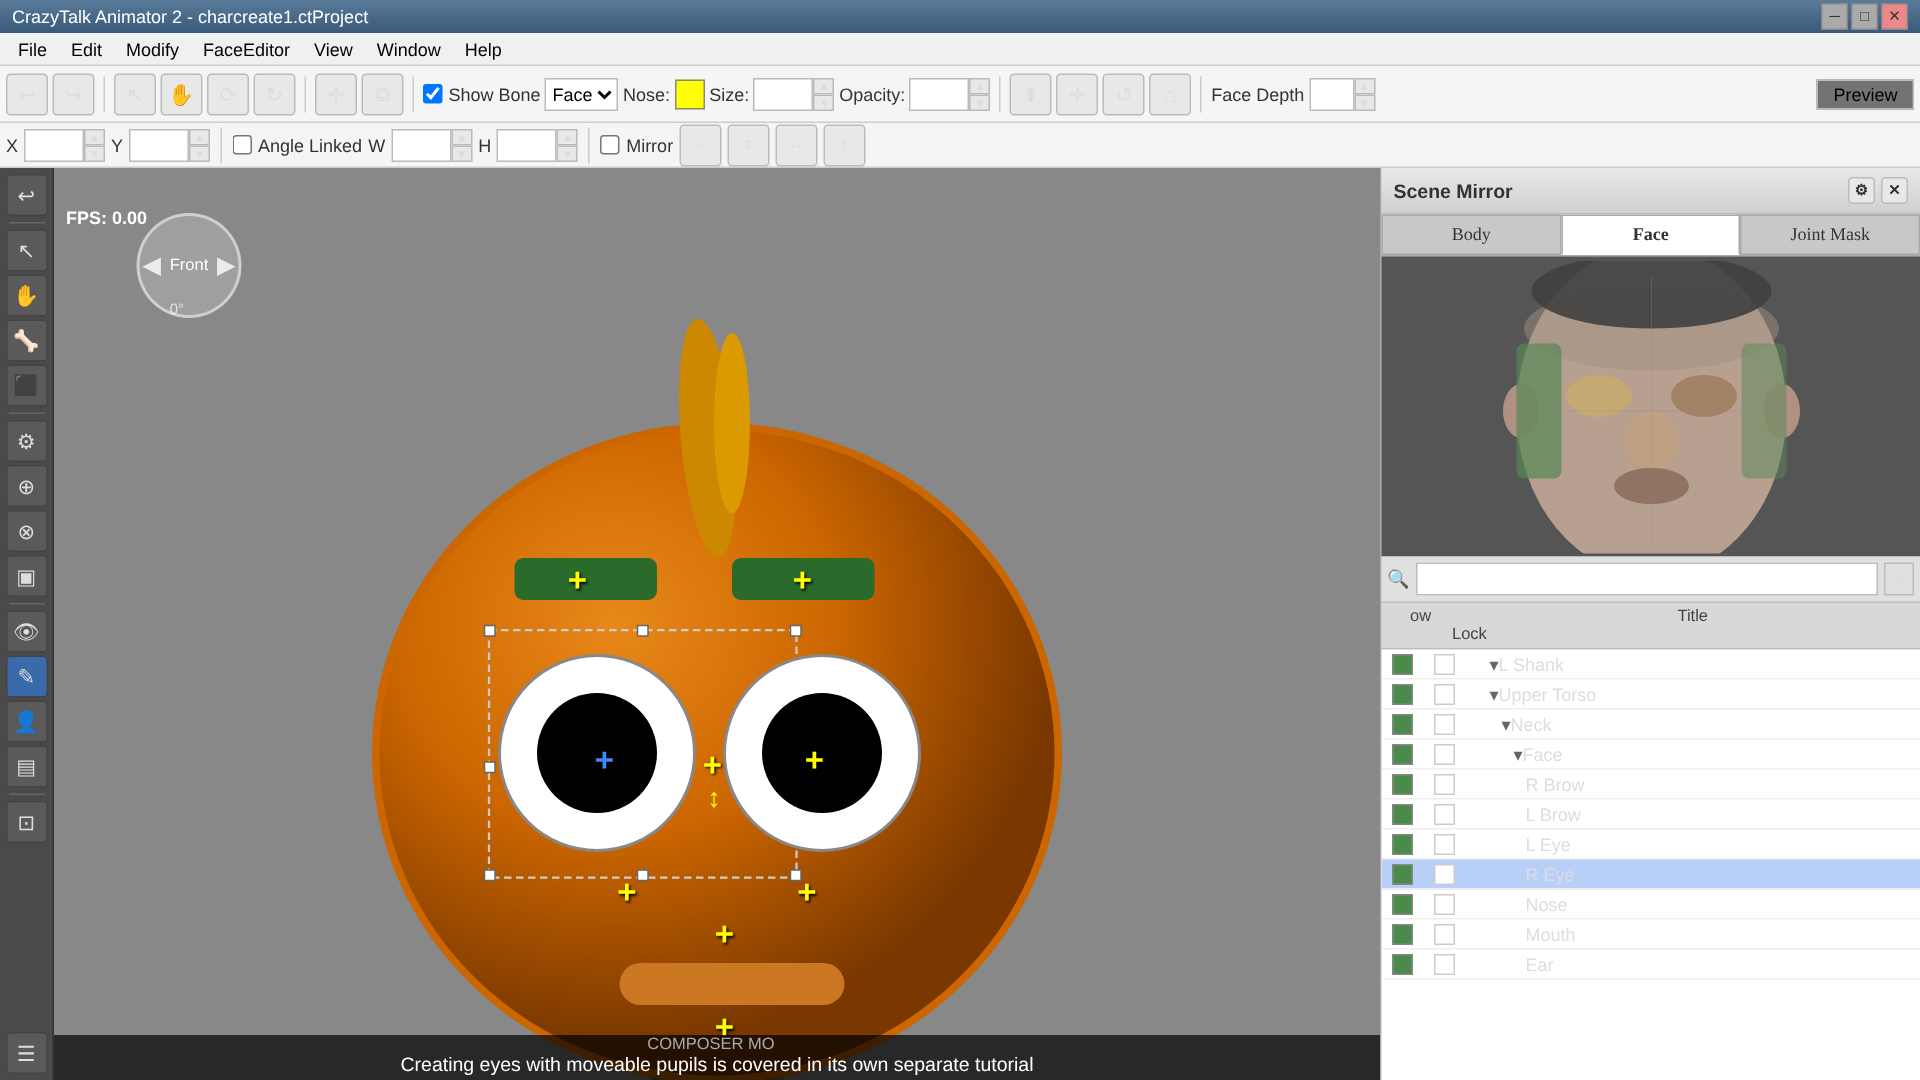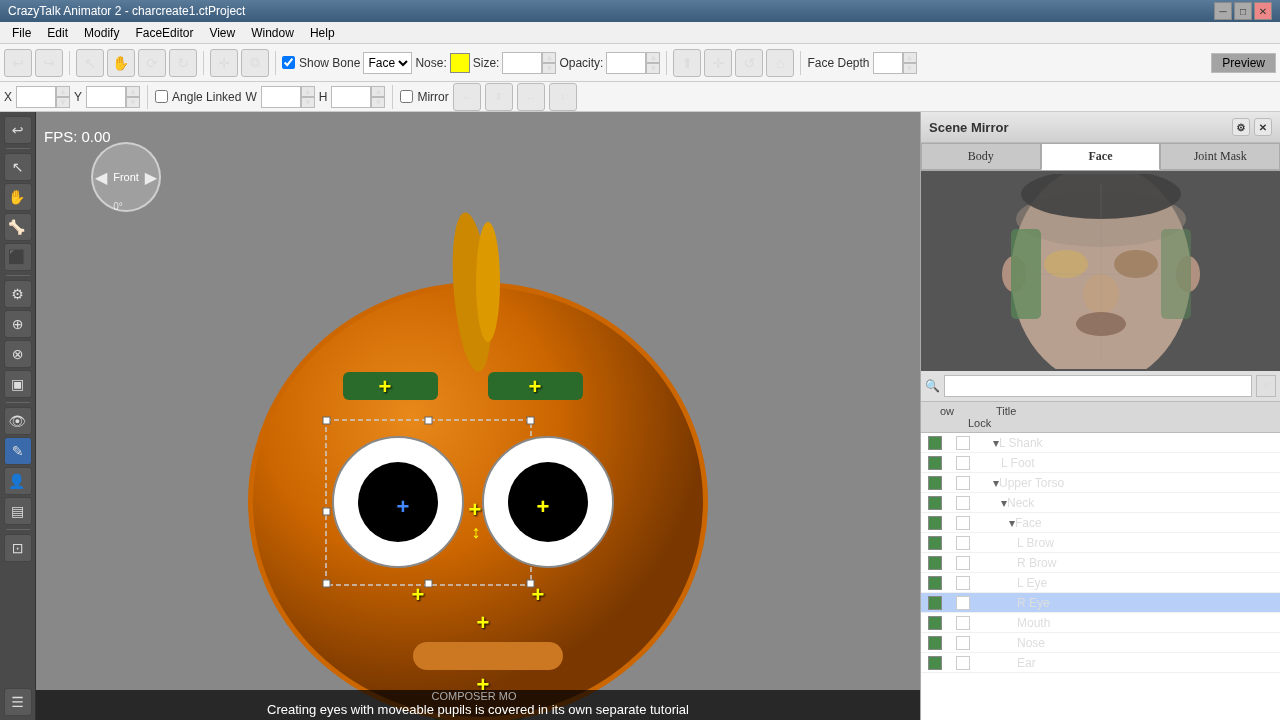--- a/index.html
+++ b/index.html
@@ -51,21 +51,21 @@
       width: 36px; background: #4a4a4a; display: flex; flex-direction: column; align-items: center; padding: 4px 0; gap: 2px; border-right: 1px solid #333;
     }
     .ls-btn { width: 28px; height: 28px; background: #5a5a5a; border: 1px solid #444; border-radius: 3px; cursor: pointer; display: flex; align-items: center; justify-content: center; font-size: 14px; color: #ddd; }
     .ls-btn.active { background: #3a6aaa; }
     .ls-separator { width: 24px; height: 1px; background: #666; margin: 2px 0; }
 
     
     #canvas-area {
       flex: 1; background: #888; position: relative; overflow: hidden;
     }
-    #fps-display { position: absolute; top: 16px; left: 8px; color: white; font-size: 15px; font-weight: normal; z-index: 10; }
+    #fps-display { position: absolute; top: 26px; left: 8px; color: white; font-size: 12px; font-weight: bold; z-index: 10; }
 
     
     #direction-indicator {
       position: absolute; top: 24px; left: 50px; z-index: 10;
       width: 80px; height: 80px;
     }
 
     
     #character-container {
       position: absolute; top: 50px; left: 50%; transform: translateX(-50%);
@@ -90,21 +90,21 @@
     #scene-manager-tabs { display: flex; border-bottom: 1px solid #aaa; font-family: Liberation Serif, serif; }
     .scene-tab { flex: 1; padding: 5px; text-align: center; cursor: pointer; font-size: 12px; background: #c8c8c8; border: 1px solid #aaa; color: #333; }
     .scene-tab.active { background: white; border-bottom: 1px solid white; font-weight: bold; }
     #face-preview { width: 100%; height: 200px; background: #555; display: flex; align-items: center; justify-content: center; overflow: hidden; }
     #search-row { display: flex; align-items: center; padding: 4px; border-bottom: 1px solid #bbb; background: #e0e0e0; gap: 4px; }
     #search-input { flex: 1; height: 22px; border: 1px solid #bbb; padding: 0 4px; font-size: 12px; }
     #search-dropdown { width: 20px; height: 22px; background: #e0e0e0; border: 1px solid #bbb; cursor: pointer; display: flex; align-items: center; justify-content: center; }
     #tree-header { display: flex; padding: 3px 19px; background: #d8d8d8; border-bottom: 1px solid #bbb; font-size: 11px; color: #444; }
     .tree-col-row { width: 28px; }
     .tree-col-lock { width: 28px; margin-top: 12px; }
-    .tree-col-title { flex: 1; }
+    .tree-col-title { flex: 1; text-align: center; }
     #tree-body { flex: 1; overflow-y: auto; background: white; }
     .tree-row { display: flex; align-items: center; padding: 2px 0; font-size: 12px; border-bottom: 1px solid #f0f0f0; height: 20px; }
     .tree-row.selected { background: #b8d0f8; }
     .tree-check { width: 28px; display: flex; align-items: center; justify-content: center; }
     .tree-lock { width: 28px; display: flex; align-items: center; justify-content: center; }
     .tree-name { flex: 1; display: flex; align-items: center; }
     .tree-indent-2 { padding-left: 16px; }
     .tree-indent-3 { padding-left: 24px; }
     .tree-indent-4 { padding-left: 32px; }
     .tree-indent-5 { padding-left: 40px; }
@@ -191,21 +191,21 @@
   <div class="tb-separator"></div>
   <span class="tb-label">Face Depth</span>
   <div class="tb-spinbox">
     <input type="text" class="tb-input" style="width: 30px;">
     <div class="spin-arrows">
       <div class="spin-arrow">▲</div>
       <div class="spin-arrow">▼</div>
     </div>
   </div>
   <div style="flex:1"></div>
-  <button style="padding:2px 10px;background:#a3a3a3;border:1px solid #bbb;cursor:pointer;font-size:12px;">Preview</button>
+  <button style="padding:2px 10px;background:#737373;border:1px solid #bbb;cursor:pointer;font-size:12px;">Preview</button>
 </div>
 
 <div id="toolbar2">
   <span class="tb2-label">X</span>
   <div class="tb-spinbox">
     <input type="text" class="tb2-input" style="">
     <div class="spin-arrows">
       <div class="spin-arrow">▲</div>
       <div class="spin-arrow">▼</div>
     </div>
@@ -428,29 +428,20 @@
           </div>
           <div class="tree-name tree-indent-2"><span style="color: rgb(102, 102, 102);">▾ </span>L Shank</div>
         </div>
         <div class="tree-row">
           <div class="tree-check">
             <div class="checkbox-cell"></div>
           </div>
           <div class="tree-lock">
             <div class="lock-cell"></div>
           </div>
-          <div class="tree-name tree-indent-3">L Foot</div>
-        </div>
-        <div class="tree-row">
-          <div class="tree-check">
-            <div class="checkbox-cell"></div>
-          </div>
-          <div class="tree-lock">
-            <div class="lock-cell"></div>
-          </div>
           <div class="tree-name tree-indent-2"><span style="color: rgb(102, 102, 102);">▾ </span>Upper Torso</div>
         </div>
         <div class="tree-row">
           <div class="tree-check">
             <div class="checkbox-cell"></div>
           </div>
           <div class="tree-lock">
             <div class="lock-cell"></div>
           </div>
           <div class="tree-name tree-indent-3"><span style="color: rgb(102, 102, 102);">▾ </span>Neck</div>
@@ -464,71 +455,71 @@
           </div>
           <div class="tree-name tree-indent-4"><span style="color: rgb(102, 102, 102);">▾ </span>Face</div>
         </div>
         <div class="tree-row">
           <div class="tree-check">
             <div class="checkbox-cell"></div>
           </div>
           <div class="tree-lock">
             <div class="lock-cell"></div>
           </div>
+          <div class="tree-name tree-indent-5">R Brow</div>
+        </div>
+        <div class="tree-row">
+          <div class="tree-check">
+            <div class="checkbox-cell"></div>
+          </div>
+          <div class="tree-lock">
+            <div class="lock-cell"></div>
+          </div>
           <div class="tree-name tree-indent-5">L Brow</div>
         </div>
         <div class="tree-row">
           <div class="tree-check">
             <div class="checkbox-cell"></div>
           </div>
           <div class="tree-lock">
             <div class="lock-cell"></div>
           </div>
-          <div class="tree-name tree-indent-5">R Brow</div>
-        </div>
-        <div class="tree-row">
-          <div class="tree-check">
-            <div class="checkbox-cell"></div>
-          </div>
-          <div class="tree-lock">
-            <div class="lock-cell"></div>
-          </div>
           <div class="tree-name tree-indent-5">L Eye</div>
         </div>
         <div class="tree-row selected">
           <div class="tree-check">
             <div class="checkbox-cell"></div>
           </div>
           <div class="tree-lock">
             <div class="lock-cell"></div>
           </div>
           <div class="tree-name tree-indent-5">R Eye</div>
         </div>
         <div class="tree-row">
           <div class="tree-check">
             <div class="checkbox-cell"></div>
           </div>
           <div class="tree-lock">
             <div class="lock-cell"></div>
           </div>
+          <div class="tree-name tree-indent-5">Nose</div>
+        </div>
+        <div class="tree-row">
+          <div class="tree-check">
+            <div class="checkbox-cell"></div>
+          </div>
+          <div class="tree-lock">
+            <div class="lock-cell"></div>
+          </div>
           <div class="tree-name tree-indent-5">Mouth</div>
         </div>
         <div class="tree-row">
           <div class="tree-check">
             <div class="checkbox-cell"></div>
           </div>
           <div class="tree-lock">
             <div class="lock-cell"></div>
           </div>
-          <div class="tree-name tree-indent-5">Nose</div>
-        </div>
-        <div class="tree-row">
-          <div class="tree-check">
-            <div class="checkbox-cell"></div>
-          </div>
-          <div class="tree-lock">
-            <div class="lock-cell"></div>
-          </div>
           <div class="tree-name tree-indent-5">Ear</div>
         </div>
       </div>
   </div>
 </div>
 
 </body></html>

